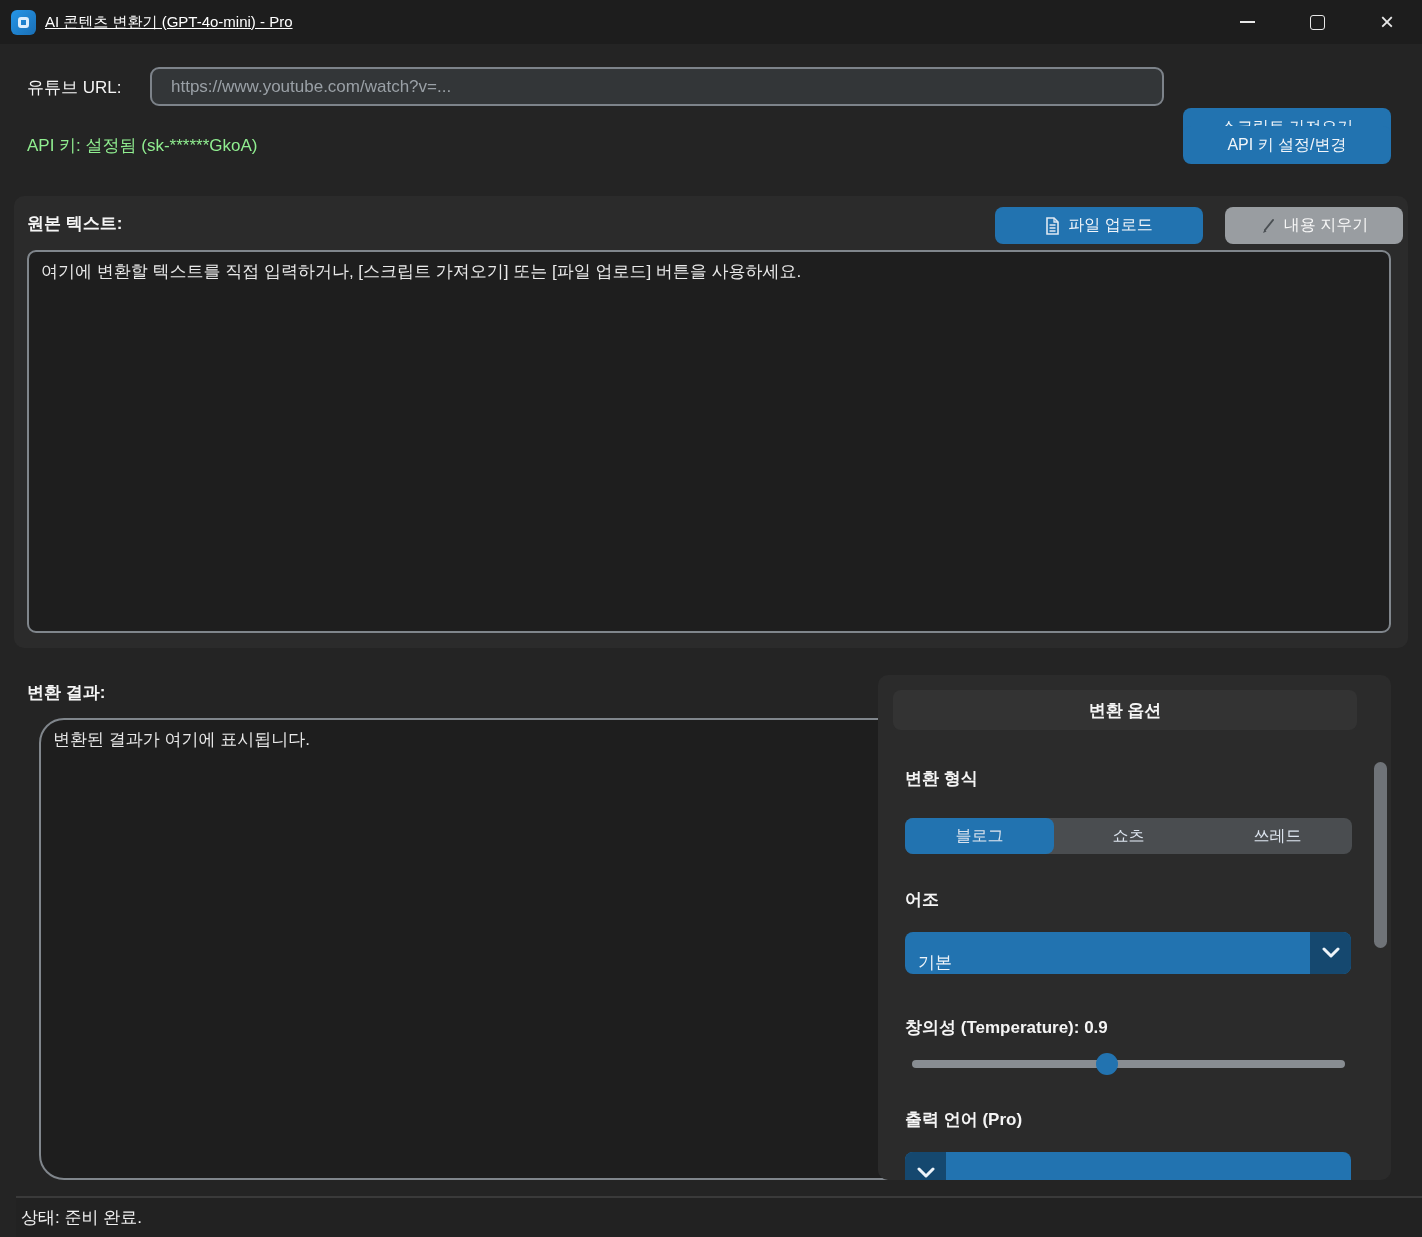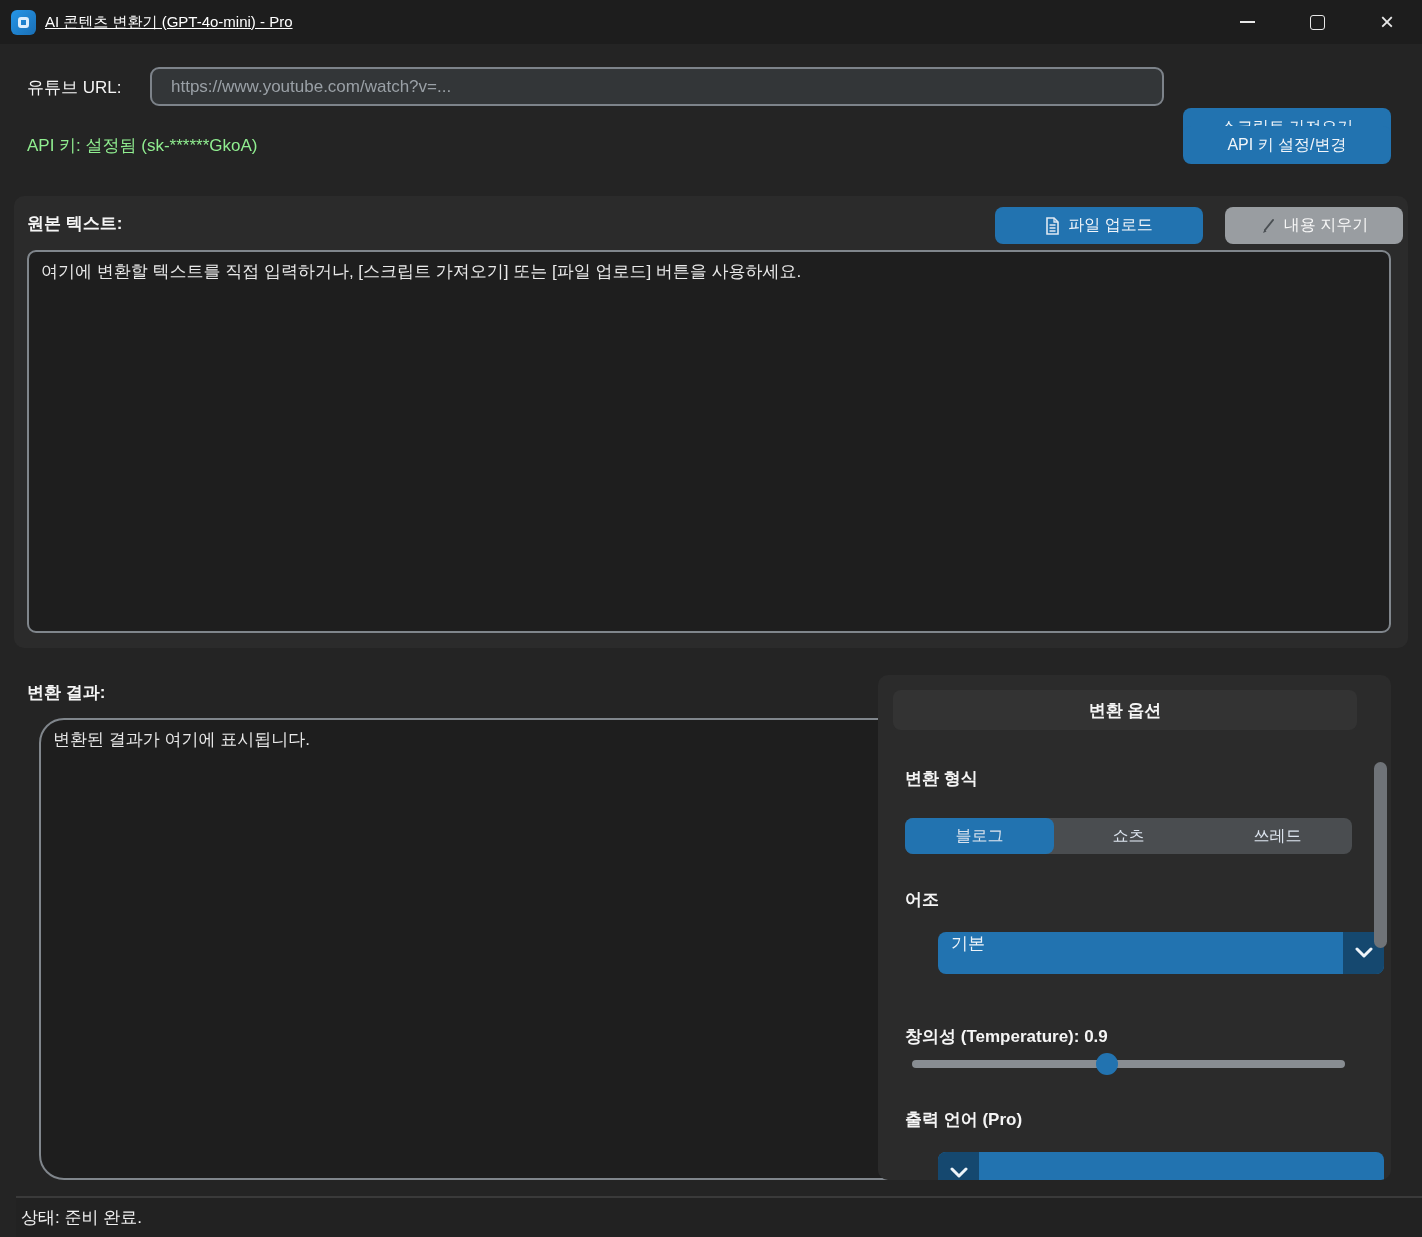--- a/index.html
+++ b/index.html
@@ -69,22 +69,22 @@
   .opt-header{position:absolute; left:15px; top:15px; width:464px; height:40px;
     background:var(--bg-header); border-radius:8px; display:flex; align-items:center;
     justify-content:center; font-size:17px; font-weight:bold; color:#f5f5f5;}
   .opt-label{position:absolute; left:27px; font-size:17px; font-weight:bold; color:#f5f5f5;}
   .seg{position:absolute; left:27px; top:143px; width:447px; height:36px;
     background:#4a4d50; border-radius:8px; display:flex;}
   .seg-tab{flex:1; display:flex; align-items:center; justify-content:center;
     font-size:16px; color:var(--txt-soft); border-radius:8px; cursor:pointer;}
   .seg-tab.selected{background:var(--accent);}
   .dropdown{position:absolute; left:27px; width:446px; height:42px;
-    background:var(--accent); border-radius:8px; display:flex; align-items:flex-start;
-    cursor:pointer; overflow:hidden;margin-left:33px;}
+    background:var(--accent); border-radius:8px; display:flex; align-items:flex-end;
+    cursor:pointer; overflow:hidden;}
   .dd-value{flex:1; padding-left:13px; font-size:17px; color:#eef4f9;}
   .dd-arrow{width:41px; height:100%; background:var(--accent-dark);
     display:flex; align-items:center; justify-content:center;}
   .slider{position:absolute; left:34px; top:381px; width:433px; height:16px; cursor:pointer;}
   .slider-track{position:absolute; top:4px; left:0; width:100%; height:8px;
     background:#888d92; border-radius:4px;}
   .slider-thumb{position:absolute; top:-3px; left:calc(45% - 11px); width:22px; height:22px;
     border-radius:50%; background:var(--accent);}
   .opt-scrollbar{position:absolute; right:4px; top:87px; width:13px; height:186px;
     background:#6f7378; border-radius:7px; cursor:pointer;}
@@ -163,21 +163,21 @@
   <div class="opt-label" style="top:213px;">어조</div>
   <div class="dropdown" style="top:257px;">
     <div class="dd-value">기본</div>
     <div class="dd-arrow">
       <svg width="18" height="12" viewBox="0 0 18 12">
         <path d="M2 2 L9 9 L16 2" fill="none" stroke="#eef4f9" stroke-width="3" stroke-linecap="round" stroke-linejoin="round"></path>
       </svg>
     </div>
   </div>
 
-  <div class="opt-label" style="top:350px;">창의성 (Temperature): 0.9</div>
+  <div class="opt-label" style="top:341px;">창의성 (Temperature): 0.9</div>
   <div class="slider">
     <div class="slider-track"></div>
     <div class="slider-thumb"></div>
   </div>
 
   <div class="opt-label" style="top:433px;">출력 언어 (Pro)</div>
   <div class="dropdown" style="top:477px;">
     <div class="dd-arrow">
       <svg width="18" height="12" viewBox="0 0 18 12">
         <path d="M2 2 L9 9 L16 2" fill="none" stroke="#eef4f9" stroke-width="3" stroke-linecap="round" stroke-linejoin="round"></path>

